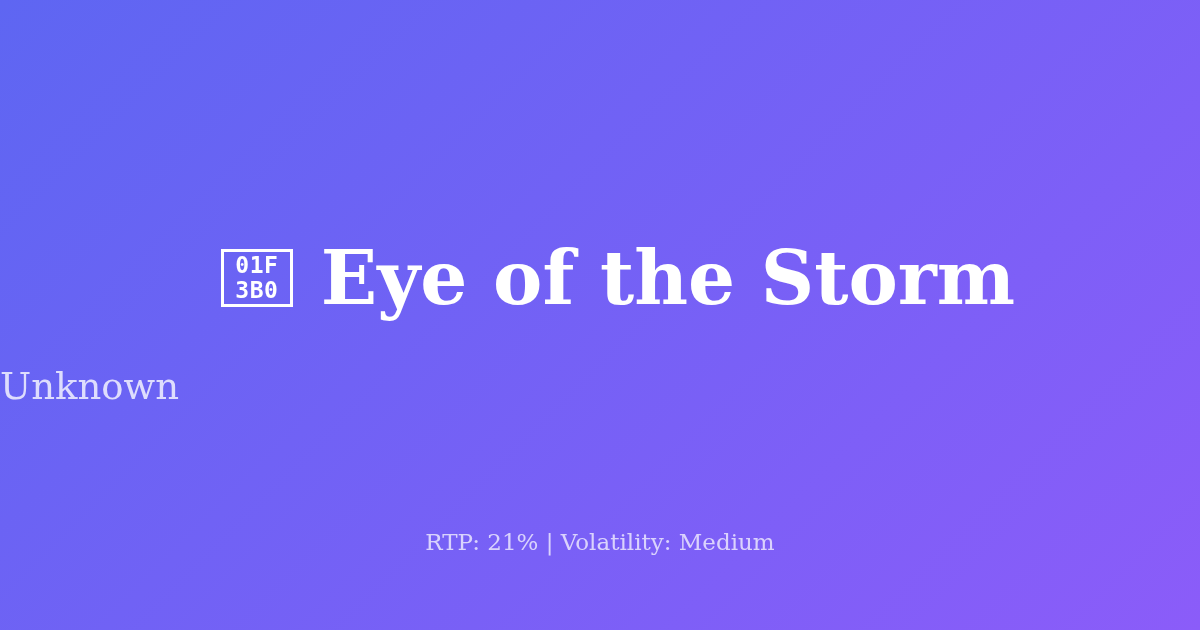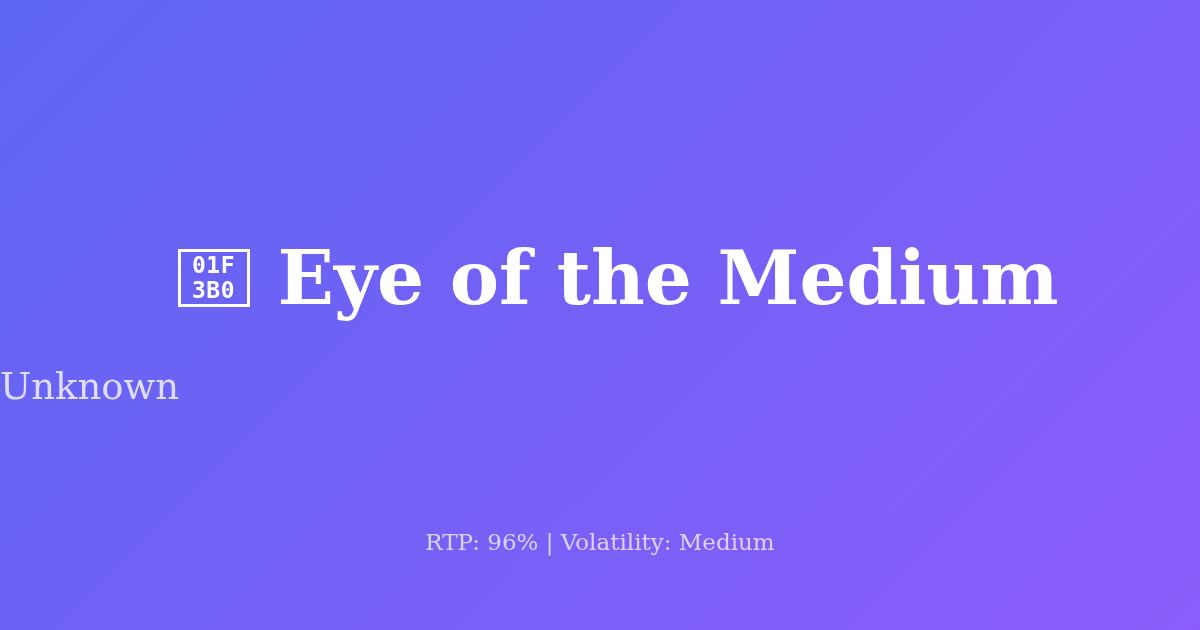--- a/index.html
+++ b/index.html
@@ -107,21 +107,21 @@
 
 <div class="og-card">
 
   <div class="title-row">
 
     <span class="tofu-glyph">
       <span class="hex-row">01F</span>
       <span class="hex-row">3B0</span>
     </span>
 
-    <h1 class="game-title">Eye of the Medium</h1>
+    <h1 class="game-title">Eye of the Storm</h1>
 
   </div>
 
   <div class="provider">Unknown</div>
 
-  <div class="meta-line">RTP: 96% | Volatility: Medium</div>
+  <div class="meta-line">RTP: 21% | Volatility: Medium</div>
 
 </div>
 
 </body></html>

